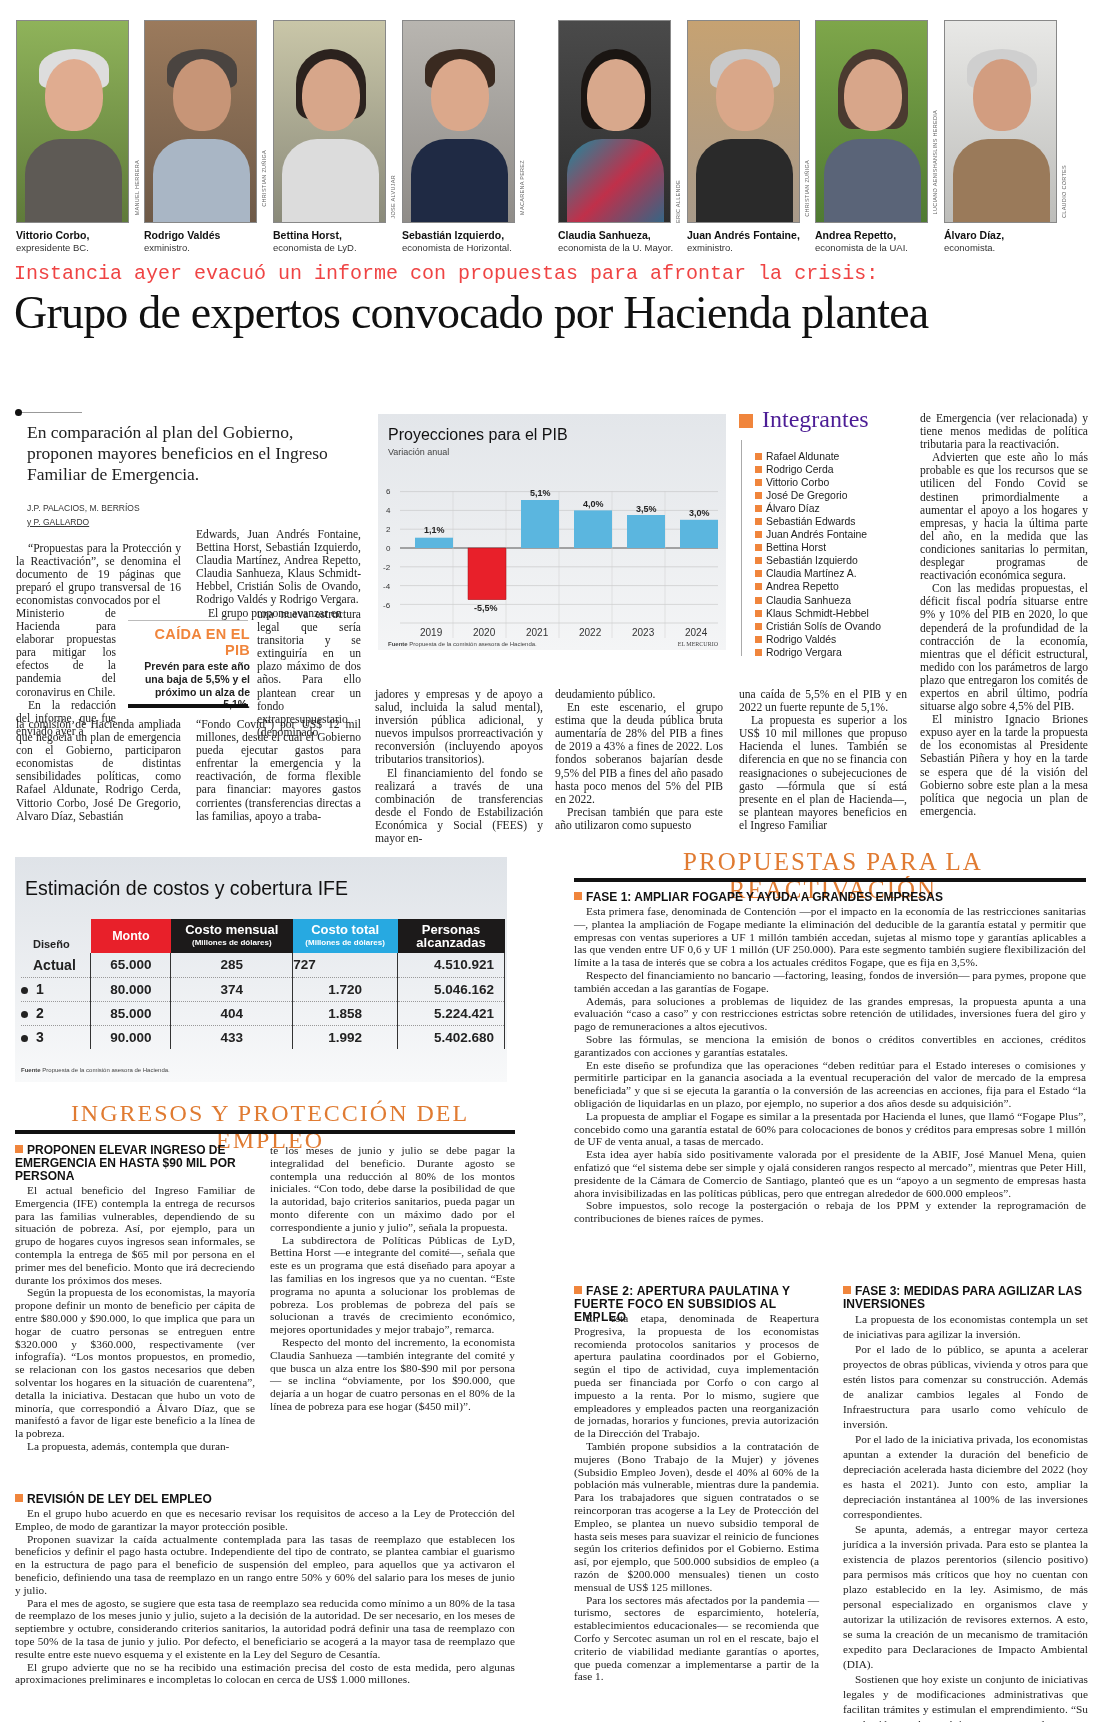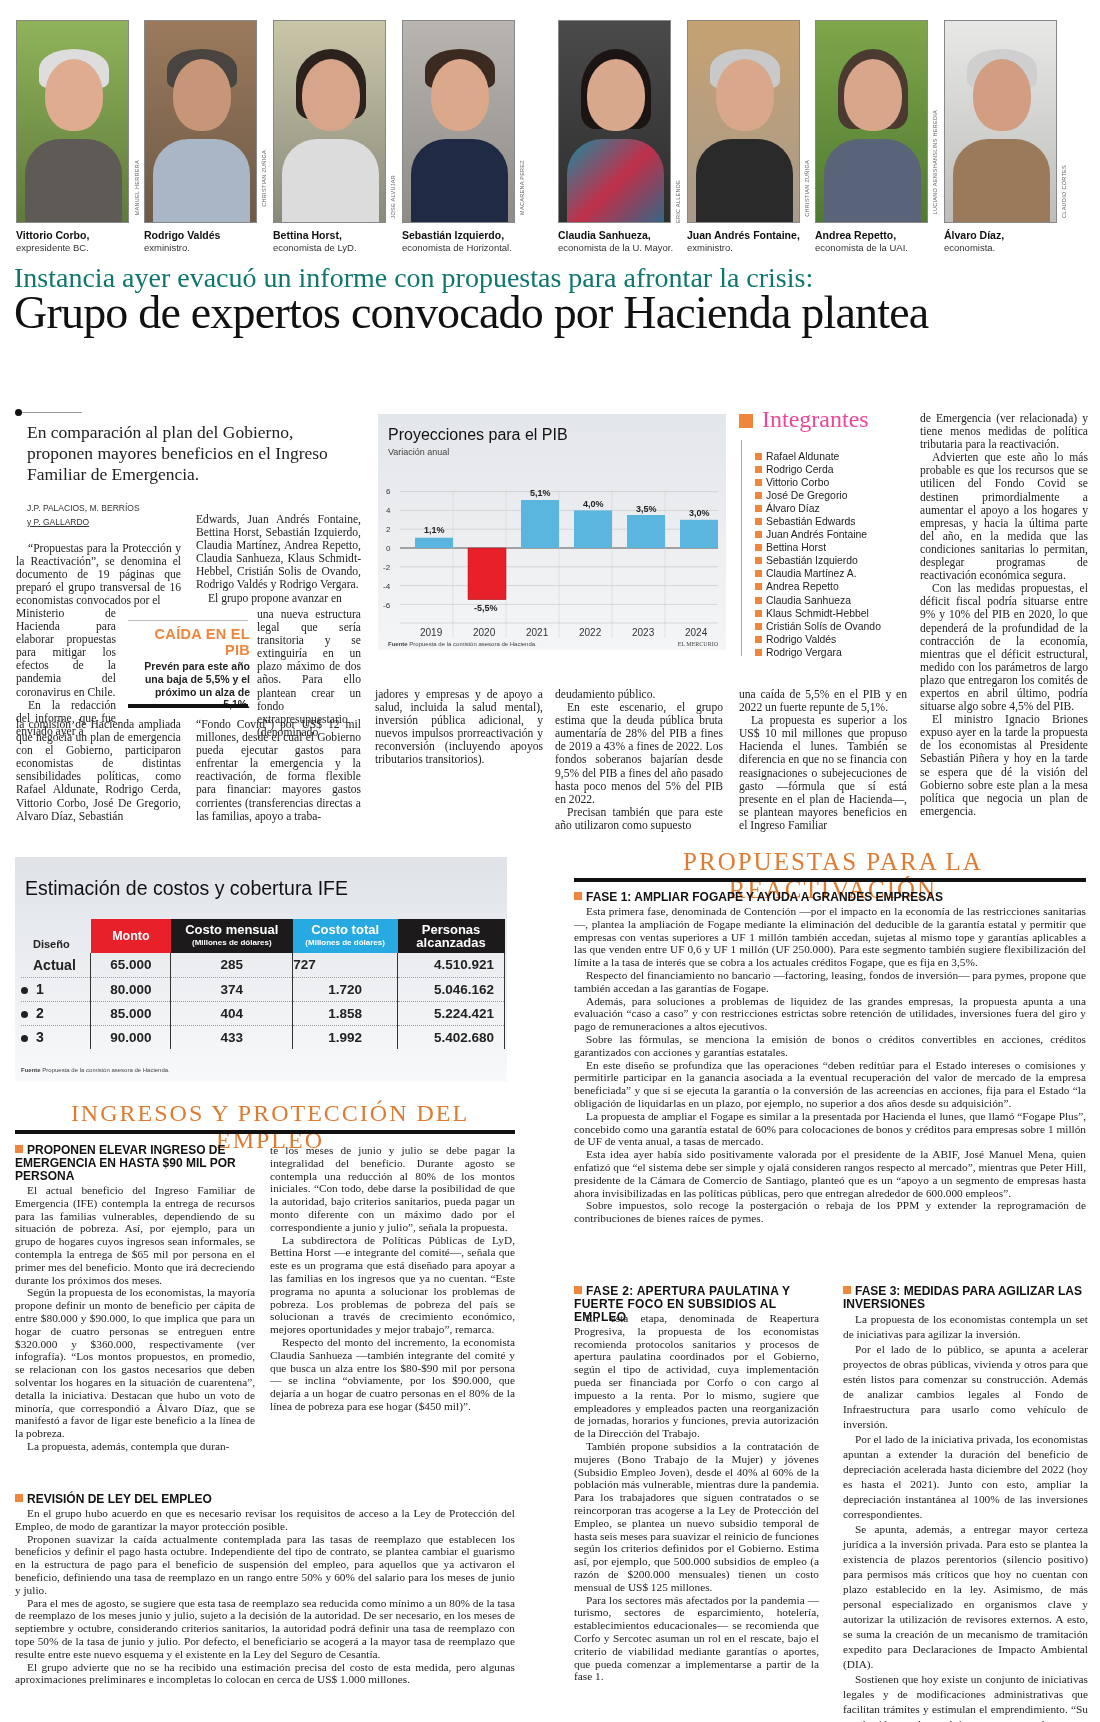--- a/index.html
+++ b/index.html
@@ -13,21 +13,21 @@
 
 .photo{position:absolute;top:20px;width:113px;height:203px;border:1px solid #888;overflow:hidden}
 .photo .bg{position:absolute;inset:0}
 .photo .head{position:absolute;left:28px;top:38px;width:58px;height:72px;border-radius:50% 50% 45% 45%;background:#d9a98a}
 .photo .body{position:absolute;left:8px;top:118px;width:97px;height:90px;border-radius:35px 35px 0 0}
 .photo .hair{position:absolute;left:22px;top:28px;width:70px;height:40px;border-radius:50% 50% 20% 20%}
 .credit{position:absolute;font-family:"Liberation Sans",sans-serif;font-size:5.5px;color:#666;writing-mode:vertical-rl;transform:rotate(180deg);letter-spacing:.3px}
 .pname{position:absolute;top:229px;font-family:"Liberation Sans",sans-serif;font-size:10.5px;font-weight:bold;color:#111;white-space:nowrap}
 .prole{position:absolute;top:242px;font-family:"Liberation Sans",sans-serif;font-size:9.5px;color:#333;white-space:nowrap}
 
-.kicker{left:14px;top:262px;font-size:28px;color:#0f766e;font-family:Liberation Serif, serif}
+.kicker{left:14px;top:262px;font-size:20px;color:#ef4444;font-family:Liberation Mono, monospace}
 .headline{left:14px;top:288px;font-size:46px;line-height:50px;color:#111;font-family:"Liberation Serif",serif;letter-spacing:-.8px}
 
 .chart{left:378px;top:414px;width:348px;height:236px;background:linear-gradient(#e3e6ea,#f4f5f6)}
 .section-title{font-family:"Liberation Serif",serif;color:#e07b32;letter-spacing:2px;font-size:26px}
 .sec-rule{height:4px;background:#111}
 .fase-h{font-family:"Liberation Sans",sans-serif;font-weight:bold;font-size:12px;color:#111;line-height:13px}
 .sq{display:inline-block;width:8px;height:8px;background:#f0853c;margin-right:4px;vertical-align:1px}
 table.ife{border-collapse:collapse;font-family:"Liberation Sans",sans-serif}
 table.ife td{font-size:13.5px;font-weight:bold;color:#222;height:24px;border-bottom:1px dotted #999}
 table.ife th{font-size:13px;color:#fff;height:34px;line-height:13px}
@@ -143,21 +143,21 @@
   <p class="noind">la comisión de Hacienda ampliada que negocia un plan de emergencia con el Gobierno, participaron economistas de distintas sensibilidades políticas, como Rafael Aldunate, Rodrigo Cerda, Vittorio Corbo, José De Gregorio, Alvaro Díaz, Sebastián</p>
 </div>
 
 <div class="abs" style="left:128px;top:620px;width:120px;height:1px;background:#bbb"></div>
 <div class="abs sans" style="left:126px;top:626px;width:124px;text-align:right">
   <div style="color:#f0853c;font-weight:bold;font-size:14.5px;letter-spacing:.3px">CAÍDA EN EL PIB</div>
   <div style="font-weight:bold;font-size:10.5px;line-height:12.8px;color:#222;margin-top:2px">Prevén para este año una baja de 5,5% y el próximo un alza de 5,1%.</div>
 </div>
 <div class="abs" style="left:128px;top:704px;width:120px;height:4px;background:#111"></div>
 
-<div class="abs body-txt" style="left:196px;top:513px;width:165px">
+<div class="abs body-txt" style="left:196px;top:528px;width:165px">
   <p class="noind">Edwards, Juan Andrés Fontaine, Bettina Horst, Sebastián Izquierdo, Claudia Martínez, Andrea Repetto, Claudia Sanhueza, Klaus Schmidt-Hebbel, Cristián Solis de Ovando, Rodrigo Valdés y Rodrigo Vergara.</p>
   <p>El grupo propone avanzar en</p>
 </div>
 <div class="abs body-txt" style="left:257px;top:608px;width:104px">
   <p class="noind">una nueva estructura legal que sería transitoria y se extinguiría en un plazo máximo de dos años. Para ello plantean crear un fondo extrapresupuestario (denominado</p>
 </div>
 <div class="abs body-txt" style="left:196px;top:718px;width:165px">
   <p class="noind">“Fondo Covid”) por US$ 12 mil millones, desde el cual el Gobierno pueda ejecutar gastos para enfrentar la emergencia y la reactivación, de forma flexible para financiar: mayores gastos corrientes (transferencias directas a las familias, apoyo a traba-</p>
 </div>
 
@@ -211,29 +211,30 @@
         <text x="307" y="222">2024</text>
       </g>
     </g>
   </svg>
   <div class="sans" style="position:absolute;left:10px;bottom:3px;font-size:6px;color:#444"><b>Fuente</b> <span>Propuesta de la comisión asesora de Hacienda.</span></div>
   <div class="serif" style="position:absolute;right:8px;bottom:3px;font-size:6px;color:#444">EL MERCURIO</div>
 </div>
 
 <div class="abs body-txt" style="left:375px;top:688px;width:168px">
   <p class="noind">jadores y empresas y de apoyo a salud, incluida la salud mental), inversión pública adicional, y nuevos impulsos prorreactivación y reconversión (incluyendo apoyos tributarios transitorios).</p>
+  <p>El financiamiento del fondo se realizará a través de una combinación de transferencias desde el Fondo de Estabilización Económica y Social (FEES) y mayor en-</p>
 </div>
 <div class="abs body-txt" style="left:555px;top:688px;width:168px">
   <p class="noind">deudamiento público.</p>
   <p>En este escenario, el grupo estima que la deuda pública bruta aumentaría de 28% del PIB a fines de 2019 a 43% a fines de 2022. Los fondos soberanos bajarían desde 9,5% del PIB a fines del año pasado hasta poco menos del 5% del PIB en 2022.</p>
   <p>Precisan también que para este año utilizaron como supuesto</p>
 </div>
 
 <div class="abs" style="left:739px;top:414px;width:14px;height:14px;background:#f0853c"></div>
-<div class="abs serif" style="left:762px;top:406px;font-size:24px;color:#ec4899">Integrantes</div>
+<div class="abs serif" style="left:762px;top:406px;font-size:24px;color:#4c1d95">Integrantes</div>
 <div class="abs" style="left:741px;top:440px;width:1px;height:216px;background:#aaa"></div>
 <div class="abs sans" id="members" style="left:755px;top:450px;font-size:10.4px;line-height:13.05px;color:#222">
     <div><span style="display: inline-block; width: 7px; height: 7px; background: rgb(240, 133, 60); margin-right: 4px; vertical-align: 0px;"></span><span>Rafael Aldunate</span></div>
     <div><span style="display: inline-block; width: 7px; height: 7px; background: rgb(240, 133, 60); margin-right: 4px; vertical-align: 0px;"></span><span>Rodrigo Cerda</span></div>
     <div><span style="display: inline-block; width: 7px; height: 7px; background: rgb(240, 133, 60); margin-right: 4px; vertical-align: 0px;"></span><span>Vittorio Corbo</span></div>
     <div><span style="display: inline-block; width: 7px; height: 7px; background: rgb(240, 133, 60); margin-right: 4px; vertical-align: 0px;"></span><span>José De Gregorio</span></div>
     <div><span style="display: inline-block; width: 7px; height: 7px; background: rgb(240, 133, 60); margin-right: 4px; vertical-align: 0px;"></span><span>Álvaro Díaz</span></div>
     <div><span style="display: inline-block; width: 7px; height: 7px; background: rgb(240, 133, 60); margin-right: 4px; vertical-align: 0px;"></span><span>Sebastián Edwards</span></div>
     <div><span style="display: inline-block; width: 7px; height: 7px; background: rgb(240, 133, 60); margin-right: 4px; vertical-align: 0px;"></span><span>Juan Andrés Fontaine</span></div>
     <div><span style="display: inline-block; width: 7px; height: 7px; background: rgb(240, 133, 60); margin-right: 4px; vertical-align: 0px;"></span><span>Bettina Horst</span></div>

